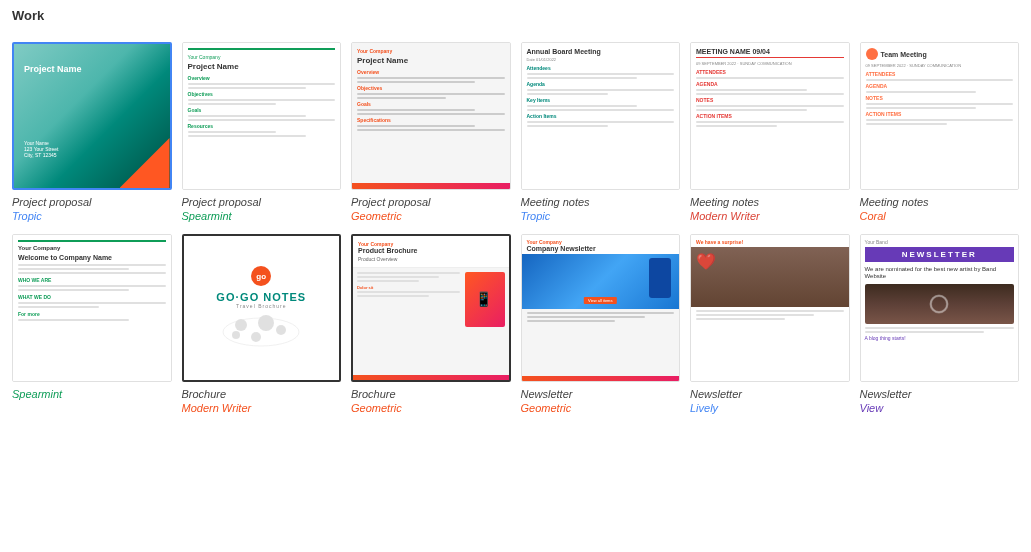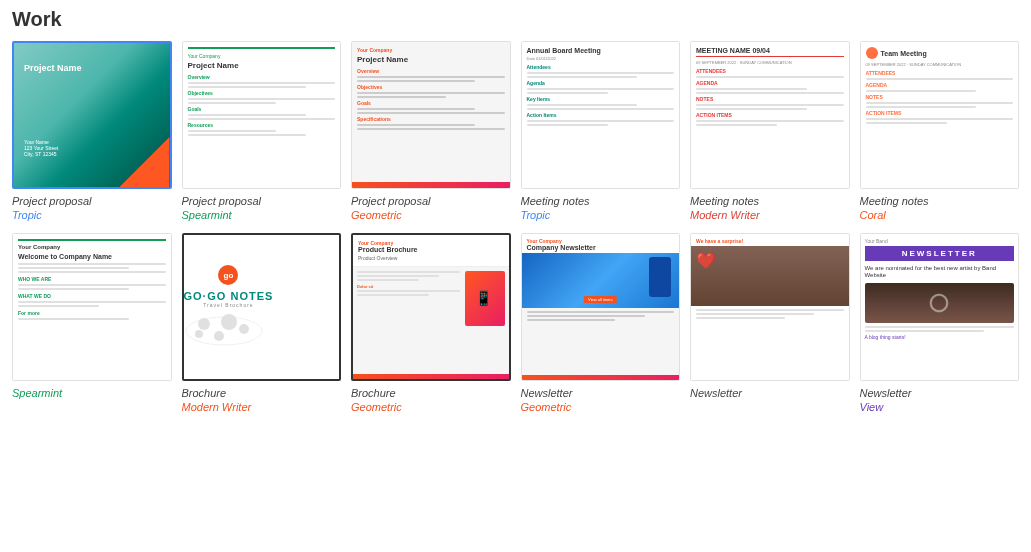--- a/index.html
+++ b/index.html
@@ -7,24 +7,24 @@
       font-family: Arial, sans-serif;
       background: #fff;
       width: 1031px;
       min-height: 552px;
       overflow: hidden;
     }
     .page {
       padding: 8px 12px;
     }
     .section-title {
-      font-size: 20px;
+      font-size: 13px;
       font-weight: 600;
       color: #333;
-      margin-bottom: 10px;
+      margin-bottom: 19px;
     }
     .grid {
       display: grid;
       grid-template-columns: repeat(6, 1fr);
       gap: 10px;
     }
     .template-item {
       display: flex;
       flex-direction: column;
       cursor: pointer;
@@ -647,21 +647,21 @@
           <div class="on-line medium"></div>
         </div>
       </div>
       <div class="template-labels">
         <div class="template-style style-green">Spearmint</div>
       </div>
     </div>
 
     <div class="template-item">
       <div class="template-thumb selected-black">
-        <div class="thumb-brochure-mw" style="width:100%;height:100%;display:flex;flex-direction:column;align-items:flex-start;justify-content:center;">
+        <div class="thumb-brochure-mw" style="width:100%;height:100%;display:flex;flex-direction:column;align-items:center;justify-content:center;">
           <div class="go-go-travel">
             <div style="text-align:center;margin-bottom:4px;">
               <span class="go-circle">go</span>
             </div>
             <div class="go-text">GO·GO NOTES</div>
             <div class="go-sub">Travel Brochure</div>
           </div>
           <div style="width:80px;height:35px;margin-top:6px;position:relative;">
             <svg viewBox="0 0 80 35" width="80" height="35" style="opacity:0.25;">
               <ellipse cx="40" cy="17" rx="38" ry="14" fill="none" stroke="#888" stroke-width="0.5"></ellipse>
@@ -745,20 +745,21 @@
           </div>
           <div style="padding:3px 5px;">
             <div style="height:2px;background:#e0e0e0;margin-bottom:2px;border-radius:1px;width:100%;"></div>
             <div style="height:2px;background:#e0e0e0;margin-bottom:2px;border-radius:1px;width:80%;"></div>
             <div style="height:2px;background:#e0e0e0;margin-bottom:2px;border-radius:1px;width:60%;"></div>
           </div>
         </div>
       </div>
       <div class="template-labels">
         <div class="template-name">Newsletter</div>
+        <div class="template-style style-blue">Lively</div>
       </div>
     </div>
 
     <div class="template-item">
       <div class="template-thumb">
         <div class="thumb-newsletter-plum" style="width:100%;height:100%;">
           <div class="np-top">Your Band</div>
           <div class="np-banner">NEWSLETTER</div>
           <div style="font-size:6px;color:#333;margin-bottom:3px;line-height:1.3;">We are nominated for the best new artist by Band Website</div>
           <div class="np-guitar">

